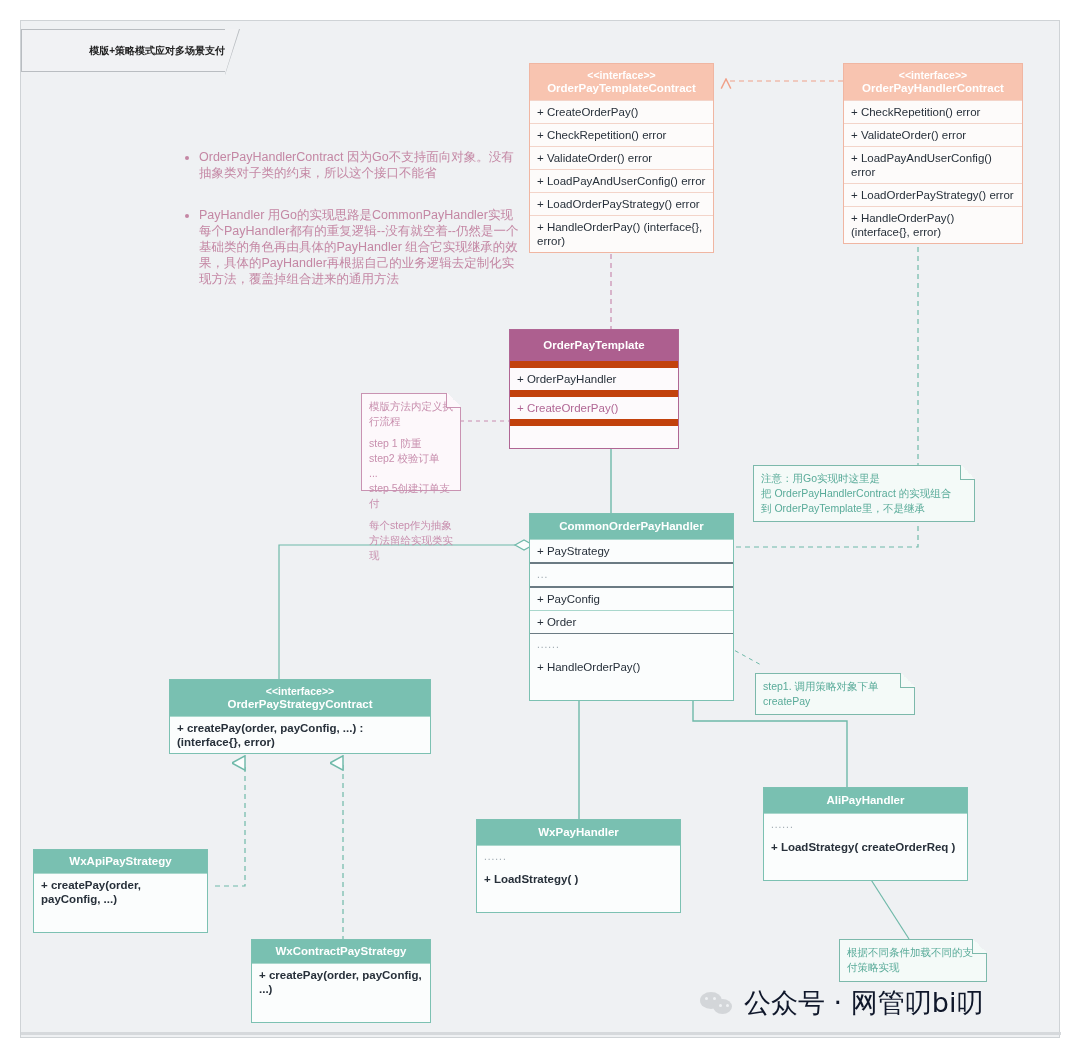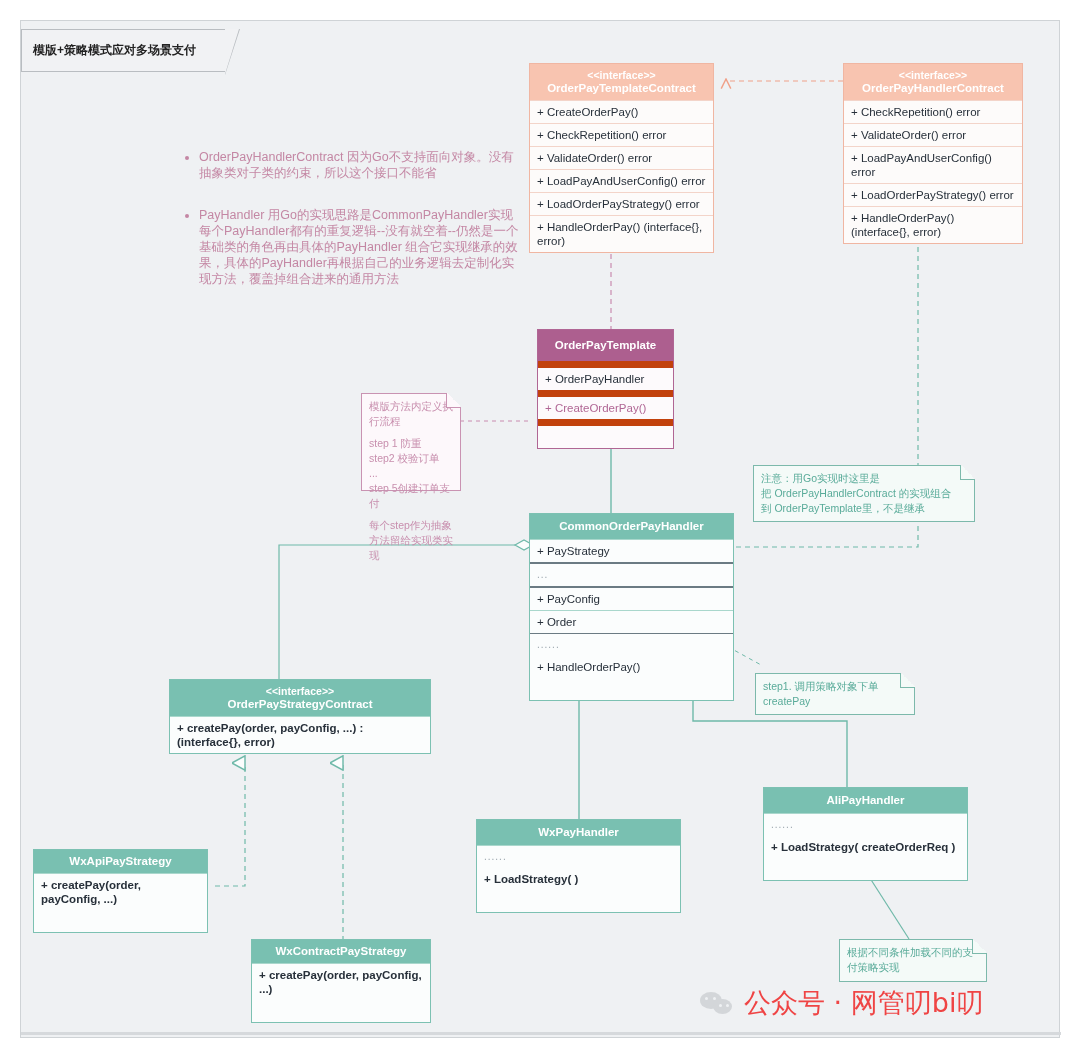--- a/index.html
+++ b/index.html
@@ -3,21 +3,21 @@
 <meta charset="utf-8">
 <style>
   html,body{margin:0;padding:0;background:#fff;}
   body{font-family:"Liberation Sans","DejaVu Sans",sans-serif;}
   #canvas{position:relative;width:1080px;height:1058px;background:#ffffff;overflow:hidden;}
   #board{position:absolute;left:20px;top:20px;width:1040px;height:1018px;background:#eff1f3;border:1px solid #cfd3d6;box-sizing:border-box;}
   #svg-layer{position:absolute;left:0;top:0;width:1040px;height:1018px;pointer-events:none;}
 
   
   .title-tab{position:absolute;left:0px;top:8px;width:205px;height:43px;background:#f1f2f4;border:1px solid #b9bdc1;box-sizing:border-box;
-    display:flex;align-items:center;justify-content:flex-start;font-weight:bold;font-size:12px;color:#222;padding-left:11px;}
+    display:flex;align-items:center;justify-content:flex-end;font-weight:bold;font-size:10px;color:#222;padding-left:11px;}
   .title-tab:after{content:"";position:absolute;right:-14px;top:-1px;width:0;height:0;
     border-left:14px solid #f1f2f4;border-bottom:45px solid transparent;}
   .title-tab:before{content:"";position:absolute;right:-15px;top:-1px;width:0;height:0;
     border-left:15px solid #b9bdc1;border-bottom:46px solid transparent;}
   .title-tab span{position:relative;z-index:2;}
 
   
   .bullets{position:absolute;left:160px;top:128px;width:340px;color:#c487a4;font-size:12.5px;line-height:16px;}
   .bullets ul{margin:0;padding-left:18px;}
   .bullets li{margin-bottom:26px;}
@@ -53,21 +53,21 @@
   .note .fold{position:absolute;right:-1px;top:-1px;width:14px;height:14px;}
   .note-pink{border:1px solid #c993b2;background:#fdf8fb;color:#c88fae;}
   .note-pink .fold{background:linear-gradient(225deg,#eff1f3 50%, #fdf8fb 50%);border-left:1px solid #c993b2;border-bottom:1px solid #c993b2;}
   .note-teal{border:1px solid #7cb9ab;background:#f4faf8;color:#59ab99;}
   .note-teal .fold{background:linear-gradient(225deg,#eff1f3 50%, #f4faf8 50%);border-left:1px solid #7cb9ab;border-bottom:1px solid #7cb9ab;}
   .note p{margin:0 0 7px 0;}
   .note p:last-child{margin-bottom:0;}
 
   
   .watermark{position:absolute;left:700px;top:985px;display:flex;align-items:center;gap:10px;
-    color:#ef4444;font-size:27px;font-family:"DejaVu Sans",sans-serif;}
+    color:#0f172a;font-size:27px;font-family:"DejaVu Sans",sans-serif;}
   .wechat{width:34px;height:27px;position:relative;}
   .wechat .b1{position:absolute;left:0;top:2px;width:22px;height:17px;border-radius:50%;background:#d3d6d9;}
   .wechat .b2{position:absolute;left:13px;top:9px;width:19px;height:15px;border-radius:50%;background:#d3d6d9;}
   .wechat .d{position:absolute;width:3px;height:3px;border-radius:50%;background:#eff1f3;}
   .bottom-rule{position:absolute;left:0px;top:1011px;width:1040px;height:3px;background:#d6d9dc;}
 </style>
 </head>
 <body>
 
 <div id="canvas">
@@ -141,21 +141,21 @@
         <span class="stereo">&lt;&lt;interface&gt;&gt;</span>
         <span>OrderPayHandlerContract</span>
       </div>
       <div class="row">+ CheckRepetition() error</div>
       <div class="row">+ ValidateOrder() error</div>
       <div class="row">+ LoadPayAndUserConfig() error</div>
       <div class="row">+ LoadOrderPayStrategy() error</div>
       <div class="row">+ HandleOrderPay() (interface{}, error)</div>
     </div>
 
-    <div class="cls magenta" style="left:516px;top:308px;width:137px;">
+    <div class="cls magenta" style="left:488px;top:308px;width:170px;">
       <div class="hd" style="padding:9px 4px;">
         <span>OrderPayTemplate</span>
       </div>
       <div class="row">+ OrderPayHandler</div>
       <div class="row m2">+ CreateOrderPay()</div>
       <div class="row empty">&nbsp;</div>
     </div>
 
     <div class="note note-pink" style="left:340px;top:372px;width:100px;height:98px;">
       <div class="fold"></div>

